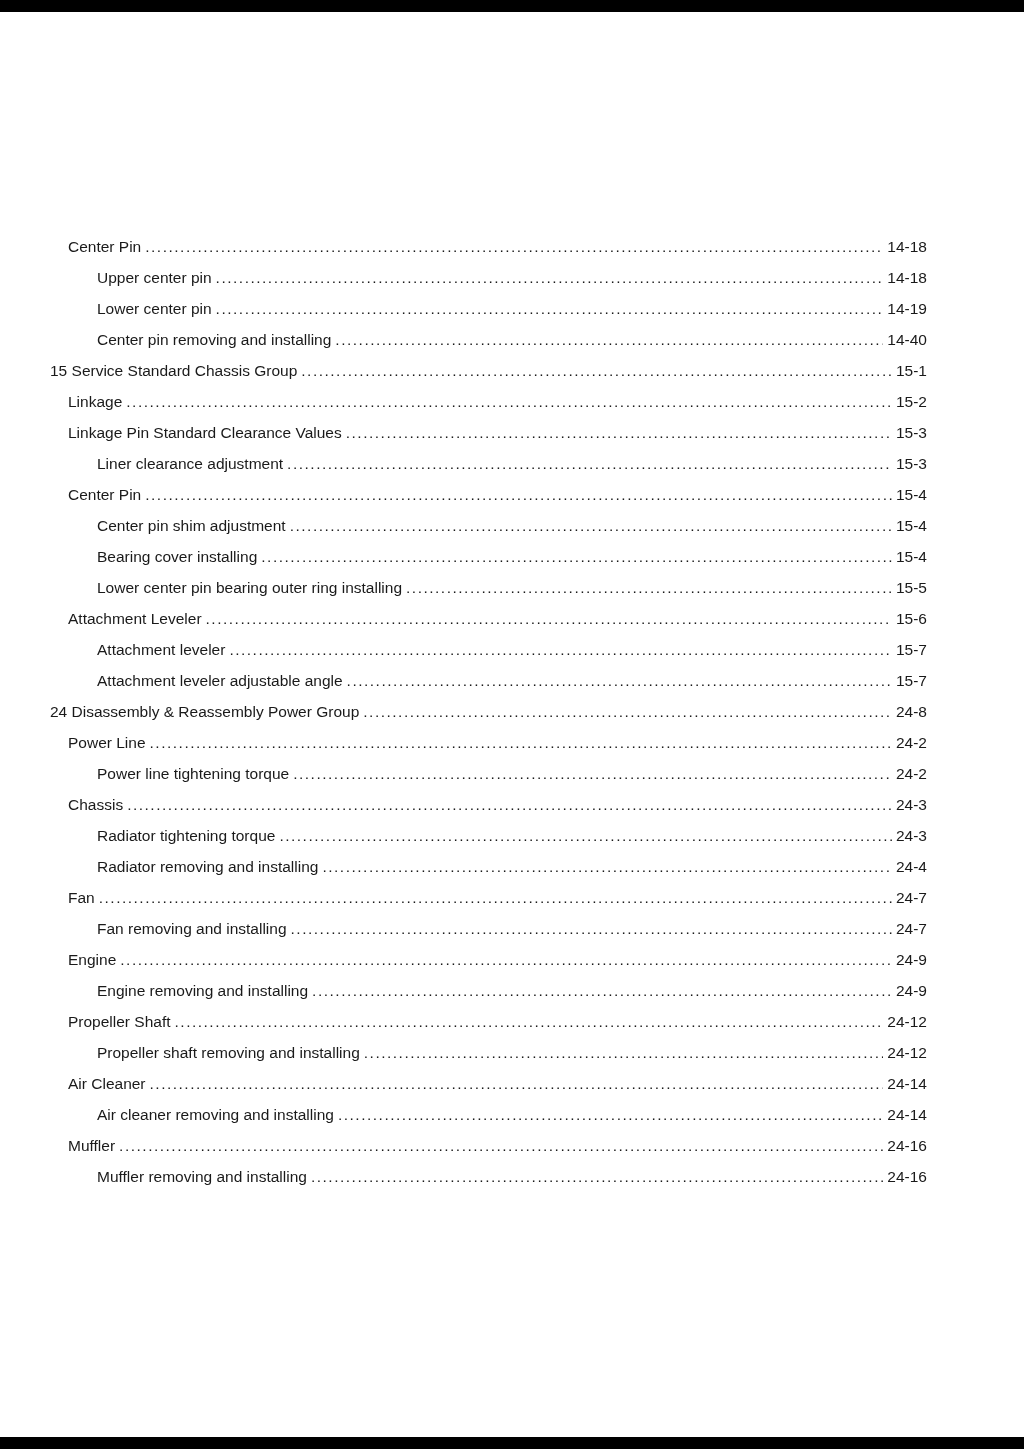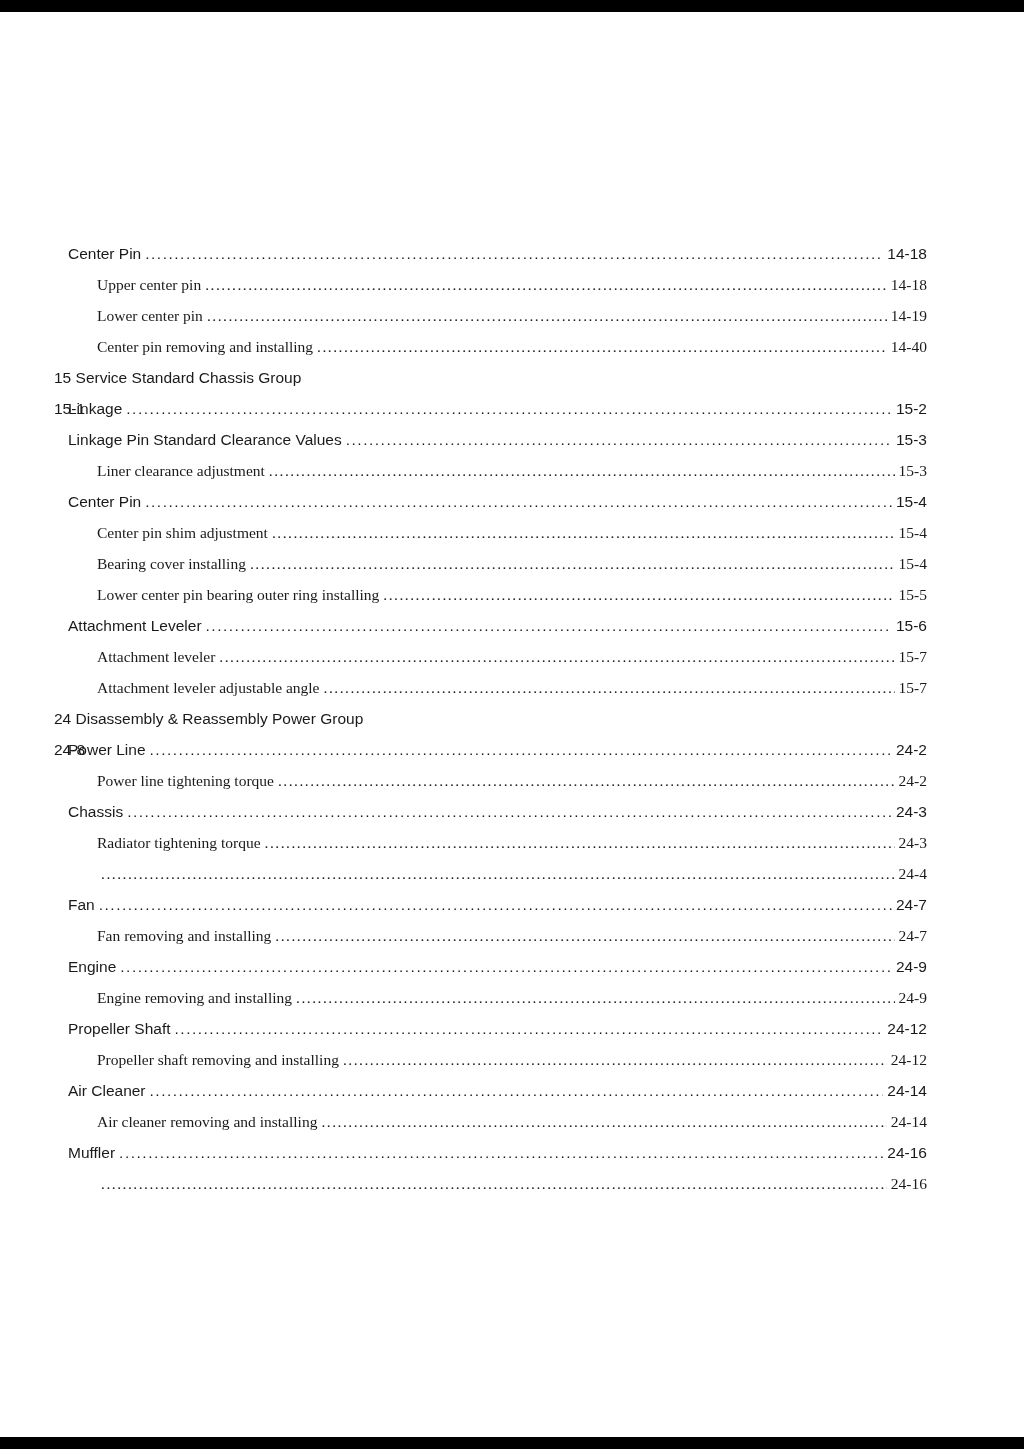--- a/index.html
+++ b/index.html
@@ -20,35 +20,35 @@
     left: 0;
     width: 100%;
     height: 12px;
     background: #000000;
   }
   .scan-bar.top { top: 0; }
   .scan-bar.bottom { bottom: 0; }
 
   .toc {
     position: absolute;
-    top: 238px;
+    top: 231px;
     left: 50px;
     right: 97px;
   }
   .toc-row {
     display: flex;
     align-items: baseline;
     height: 31px;
     line-height: 31px;
     font-size: 15.5px;
     white-space: nowrap;
   }
-  .toc-row.indent-0 { padding-left: 0; flex-direction: column; }
+  .toc-row.indent-0 { padding-left: 0; }
   .toc-row.indent-1 { padding-left: 18px; }
-  .toc-row.indent-2 { padding-left: 47px; font-family: Liberation Serif, serif; }
+  .toc-row.indent-2 { padding-left: 47px; }
 
   .toc-row .label {
     flex: 0 0 auto;
   }
   .toc-row .leader {
     flex: 1 1 auto;
     overflow: hidden;
     white-space: nowrap;
     margin: 0 4px;
     color: #1a1a1a;
@@ -162,20 +162,21 @@
         <span class="label">Chassis</span>
         <span class="leader"></span>
         <span class="pagenum">24-3</span>
       </div>
       <div class="toc-row indent-2">
         <span class="label">Radiator tightening torque</span>
         <span class="leader"></span>
         <span class="pagenum">24-3</span>
       </div>
       <div class="toc-row indent-2">
+        <span class="label">Radiator removing and installing</span>
         <span class="leader"></span>
         <span class="pagenum">24-4</span>
       </div>
       <div class="toc-row indent-1">
         <span class="label">Fan</span>
         <span class="leader"></span>
         <span class="pagenum">24-7</span>
       </div>
       <div class="toc-row indent-2">
         <span class="label">Fan removing and installing</span>
@@ -211,18 +212,19 @@
         <span class="label">Air cleaner removing and installing</span>
         <span class="leader"></span>
         <span class="pagenum">24-14</span>
       </div>
       <div class="toc-row indent-1">
         <span class="label">Muffler</span>
         <span class="leader"></span>
         <span class="pagenum">24-16</span>
       </div>
       <div class="toc-row indent-2">
+        <span class="label">Muffler removing and installing</span>
         <span class="leader"></span>
         <span class="pagenum">24-16</span>
       </div>
     </main>
   <div class="scan-bar bottom"></div>
 </div>
 
 </body></html>

